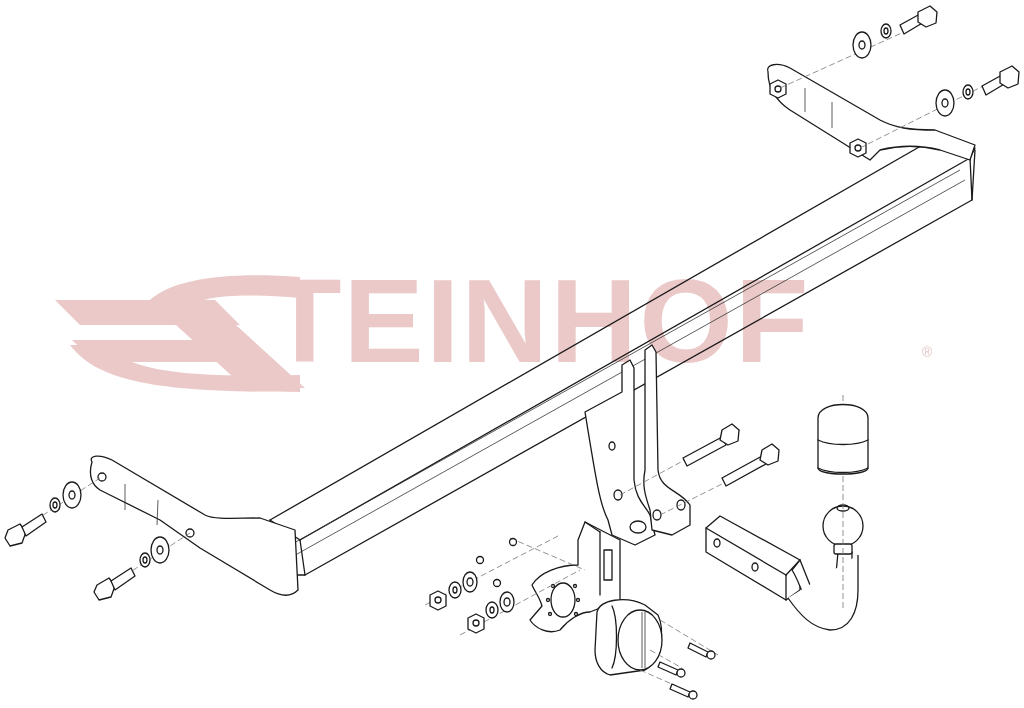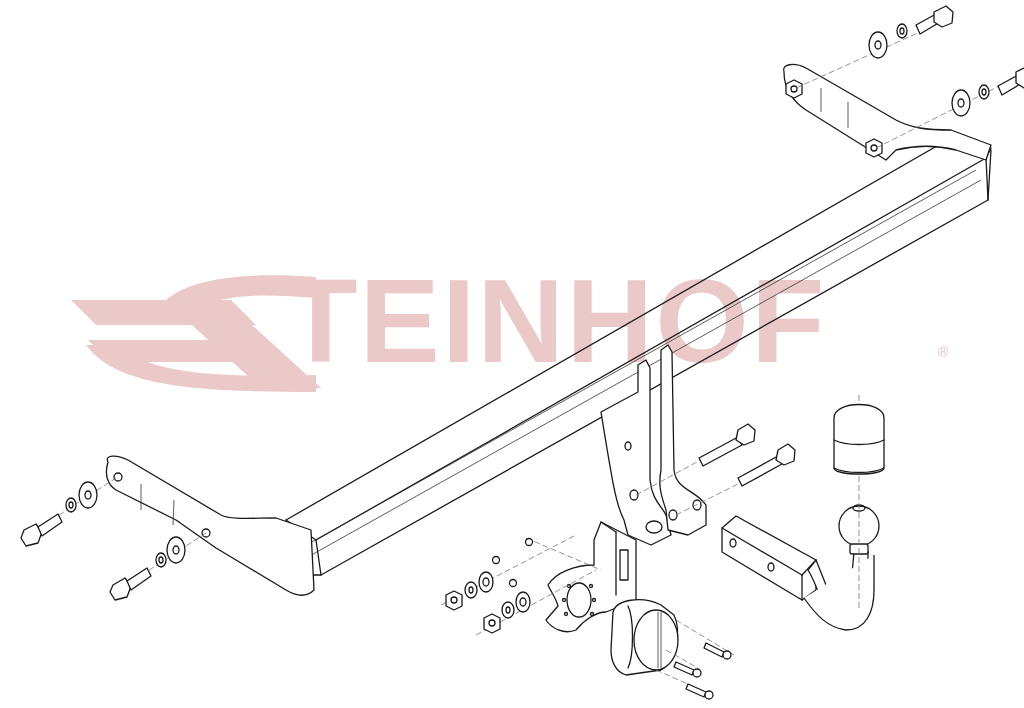--- a/index.html
+++ b/index.html
@@ -1,17 +1,17 @@
 <!DOCTYPE html>
 <html><head>
 <meta charset="utf-8">
 <style>
   html, body { margin:0; padding:0; background:#ffffff; }
   body { width:1024px; height:708px; overflow:hidden; position:relative; font-family:"Liberation Sans", sans-serif; }
-  #stage { position:absolute; left:16px; top:0; width:988px; height:708px; }
+  #stage { position:absolute; left:0; top:0; width:988px; height:708px; }
   .watermark { position:absolute; left:0; top:0; width:1024px; height:708px; pointer-events:none; }
   .wm-text {
     position:absolute; left:268px; top:262px;
     font-family:"Liberation Sans", sans-serif; font-weight:bold;
     font-size:118px; letter-spacing:2px; line-height:1;
     transform:scaleX(1.02); transform-origin:left top;
   }
   .wm-reg { position:absolute; left:922px; top:344px; font-size:14px; }
   svg.drawing { position:absolute; left:0; top:0; }
   .ln { fill:none; stroke:#1a1a1a; stroke-width:1.3; stroke-linejoin:round; stroke-linecap:round; }

